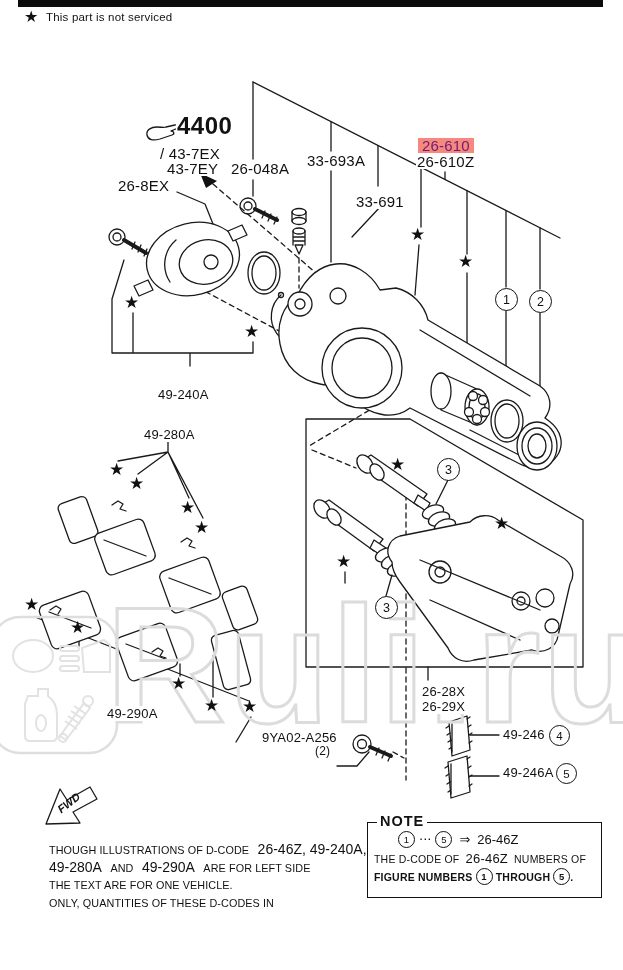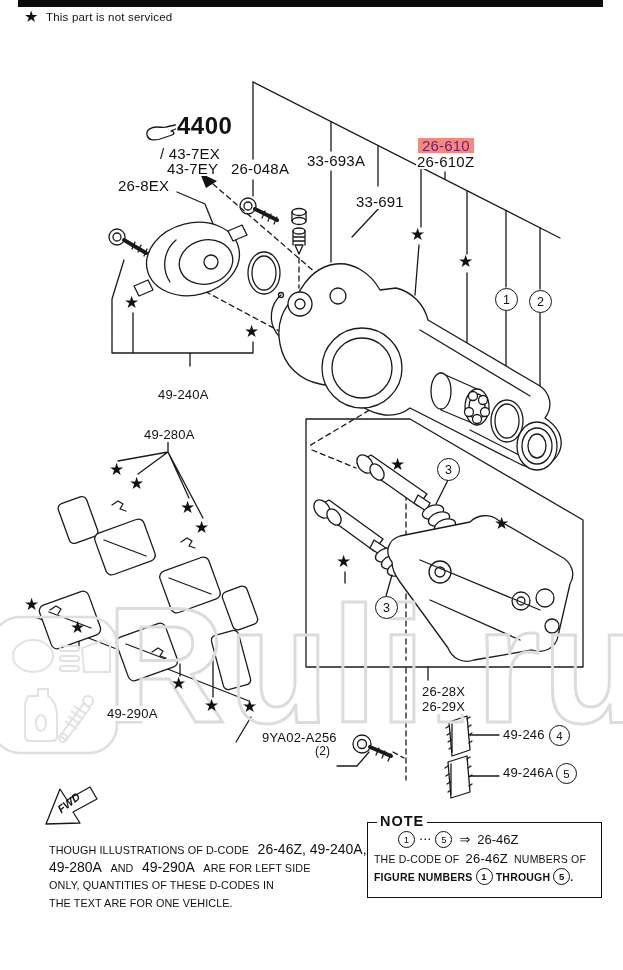--- a/index.html
+++ b/index.html
@@ -346,18 +346,18 @@
     <div class="row">
       <span class="sm">THOUGH ILLUSTRATIONS OF D-CODE</span>
       <span class="lgc gap">26-46Z, 49-240A,</span>
     </div>
     <div class="row">
       <span class="lgc">49-280A</span>
       <span class="sm gap">AND</span>
       <span class="lgc gap">49-290A</span>
       <span class="sm gap">ARE FOR LEFT SIDE</span>
     </div>
+    <div class="row"><span class="sm">THE TEXT ARE FOR ONE VEHICLE.</span></div>
     <div class="row"><span class="sm">ONLY, QUANTITIES OF THESE D-CODES IN</span></div>
-    <div class="row"><span class="sm">THE TEXT ARE FOR ONE VEHICLE.</span></div>
   </div>
 
 
 </div>
 
 </body></html>

